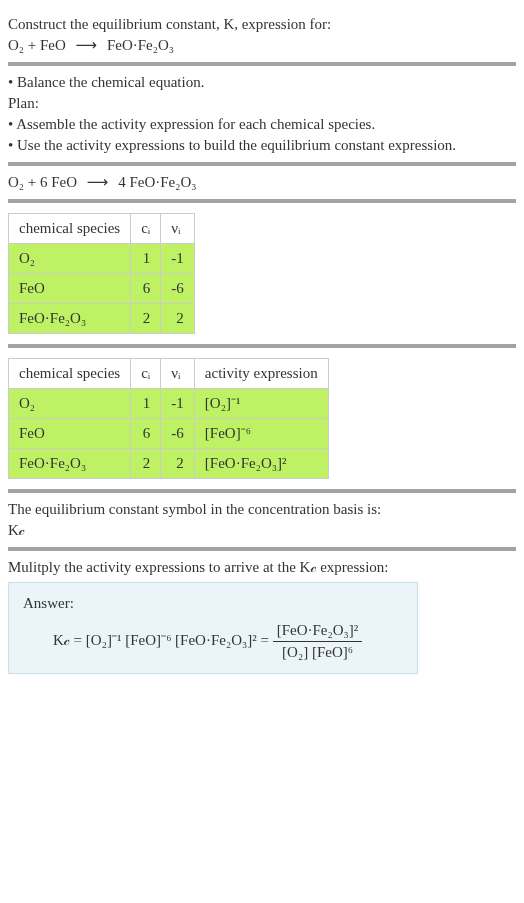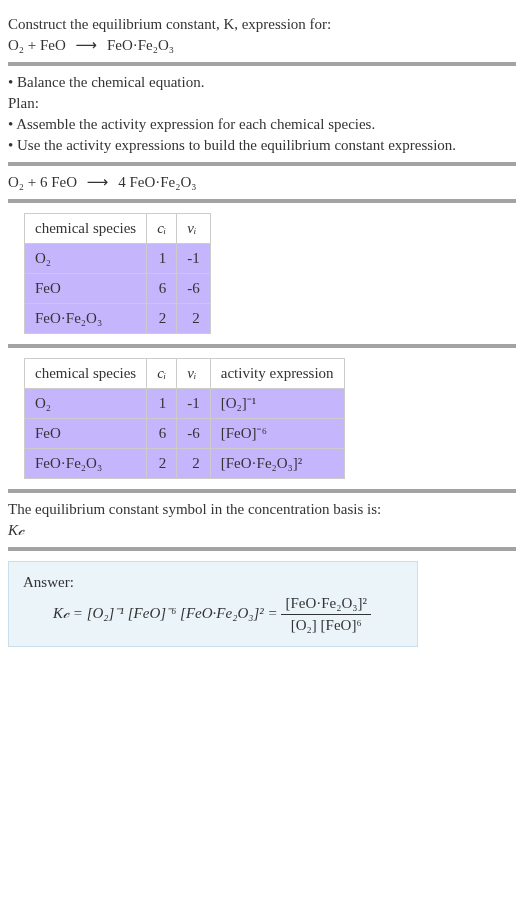--- a/index.html
+++ b/index.html
@@ -13,42 +13,42 @@
     line-height: 1.4;
   }
   .section {
     border-bottom: 4px solid #a3a3a3;
     padding: 6px 0;
   }
   .section:last-child { border-bottom: none; }
   .arrow { padding: 0 6px; }
   table {
     border-collapse: collapse;
-    margin: 4px 16px;
+    margin: 4px 0;
     padding-left: 24px;
   }
   th, td {
     border: 1px solid #ccc;
     padding: 4px 10px;
     text-align: left;
     font-weight: normal;
-    background: #c4b5fd;
+    background: #bef264;
   }
   th { background: #fff; }
   .num { text-align: right; }
-  .ital { font-style: italic; }
+  .ital { }
   .answer-box {
     background: #eaf4f9;
     border: 1px solid #c9e0ec;
     padding: 10px 14px;
     margin-top: 4px;
     display: inline-block;
     min-width: 380px;
   }
-  .answer-title { }
+  .answer-title { margin-bottom: 6px; }
   .frac {
     display: inline-block;
     vertical-align: middle;
     text-align: center;
   }
   .frac .num-top { display: block; border-bottom: 1px solid #333; padding: 0 4px; }
   .frac .den { display: block; padding: 0 4px; }
   .kc-line { padding-left: 30px; }
 </style>
 </head>
@@ -137,20 +137,21 @@
   </tbody>
     </table>
 </div>
 
 <div class="section">
   <div>The equilibrium constant symbol in the concentration basis is:</div>
   <div class="ital">K𝒸</div>
 </div>
 
 <div class="section" style="border-bottom:none;">
+  <div>Mulitply the activity expressions to arrive at the K𝒸 expression:</div>
   <div class="answer-box">
     <div class="answer-title">Answer:</div>
     <div class="kc-line">
       <span class="ital">K𝒸 = [O₂]⁻¹ [FeO]⁻⁶ [FeO·Fe₂O₃]² =</span>
       <span class="frac">
         <span class="num-top">[FeO·Fe₂O₃]²</span>
         <span class="den">[O₂] [FeO]⁶</span>
       </span>
     </div>
   </div>

